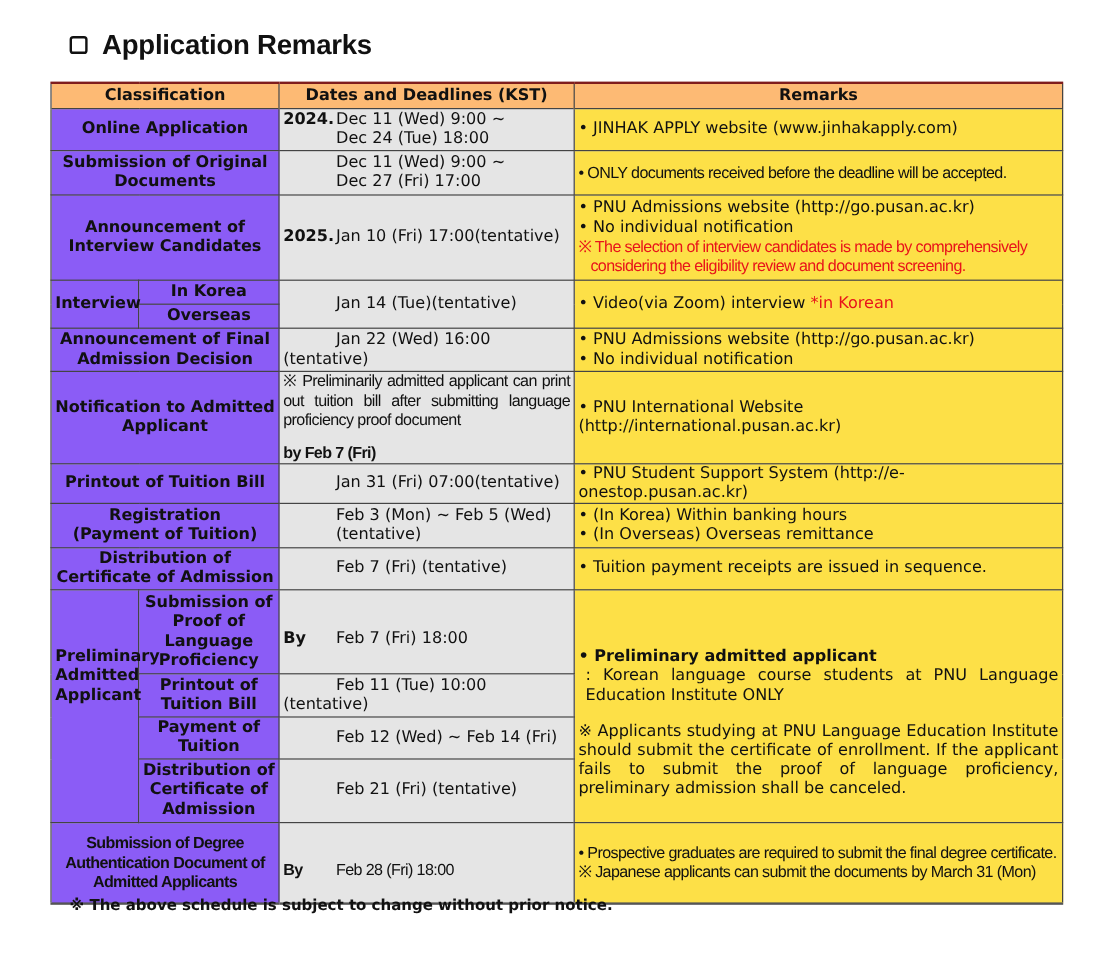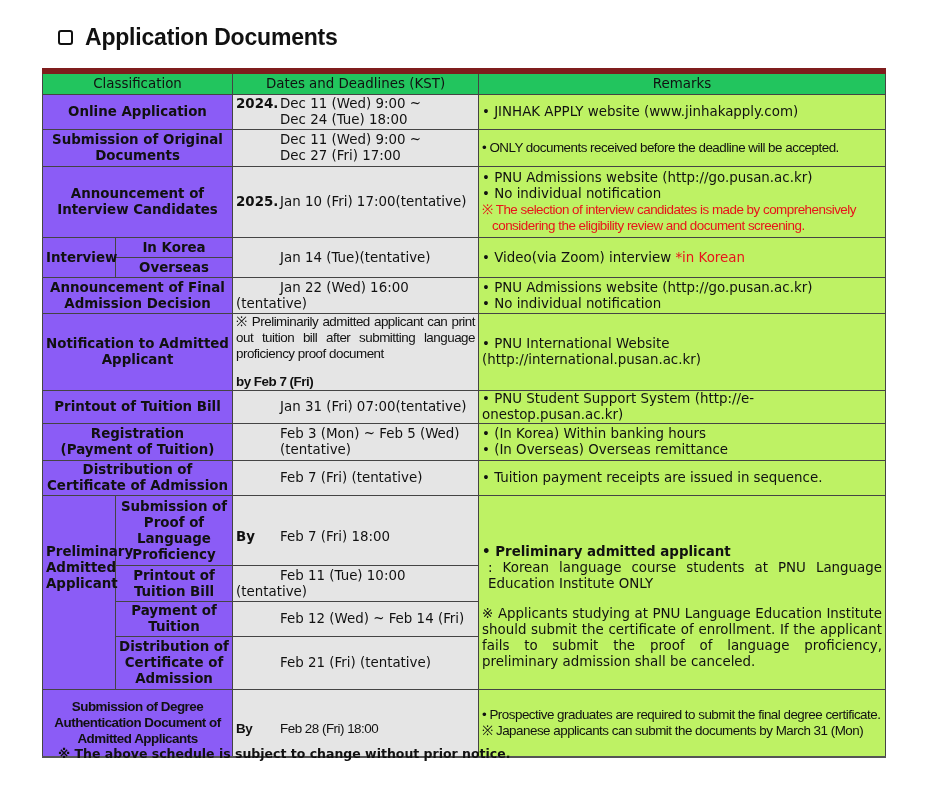--- a/index.html
+++ b/index.html
@@ -2,40 +2,40 @@
 <html><head>
 <meta charset="utf-8">
 <style>
   html, body { margin:0; padding:0; background:#ffffff; }
   body { width:932px; height:811px; position:relative; font-family:"DejaVu Sans", sans-serif; color:#111; overflow:hidden; }
   .title { position:absolute; left:58px; top:24px; display:flex; align-items:center; gap:12px; }
   .title .box { width:15px; height:15px; border:2px solid #111; border-radius:3px; box-sizing:border-box; }
   .title .text { font-family:"Liberation Sans", sans-serif; font-weight:bold; font-size:23px; letter-spacing:-0.2px; }
   table { position:absolute; left:42px; top:68px; width:843px; border-collapse:collapse; table-layout:fixed; font-size:13.4px; }
   td, th { border:1px solid #444; padding:0 3px; line-height:16px; vertical-align:middle; }
-  th { background:#22c55e; font-weight:normal; height:20px; border-top:6px solid #7f1d1d; border-bottom:1px dotted #d6c27a; }
+  th { background:#fdba74; font-weight:bold; height:20px; border-top:2px solid #7f1d1d; border-bottom:1px dotted #d6c27a; }
   td.cls { background:#8b5cf6; font-weight:bold; text-align:center; }
   td.dates { background:#e5e5e5; }
-  td.rem { background:#bef264; }
+  td.rem { background:#fde047; }
   .red { color:#e8141a; }
   .b { font-weight:bold;margin-top:12px; }
   .ind { padding-left:10px; }
   .yr { font-weight:bold; display:inline-block; width:44px; }
   .pad { display:inline-block; width:44px; }
   .narrow { font-family:"Liberation Sans", sans-serif; letter-spacing:-0.5px; font-size:13.4px; }
   .just { text-align:justify; }
   .footer { position:absolute; left:58px; top:746px; font-weight:bold; font-size:12.5px; }
   tr.last td { border-bottom:2px solid #555; }
 </style>
 </head>
 <body>
 
 <div class="title">
   <span class="box"></span>
-  <span class="text">Application Documents</span>
+  <span class="text">Application Remarks</span>
 </div>
 
 <table>
   <colgroup>
     <col style="width:73px">
     <col style="width:117px">
     <col style="width:246px">
     <col style="width:407px">
   </colgroup>
   <tbody>

